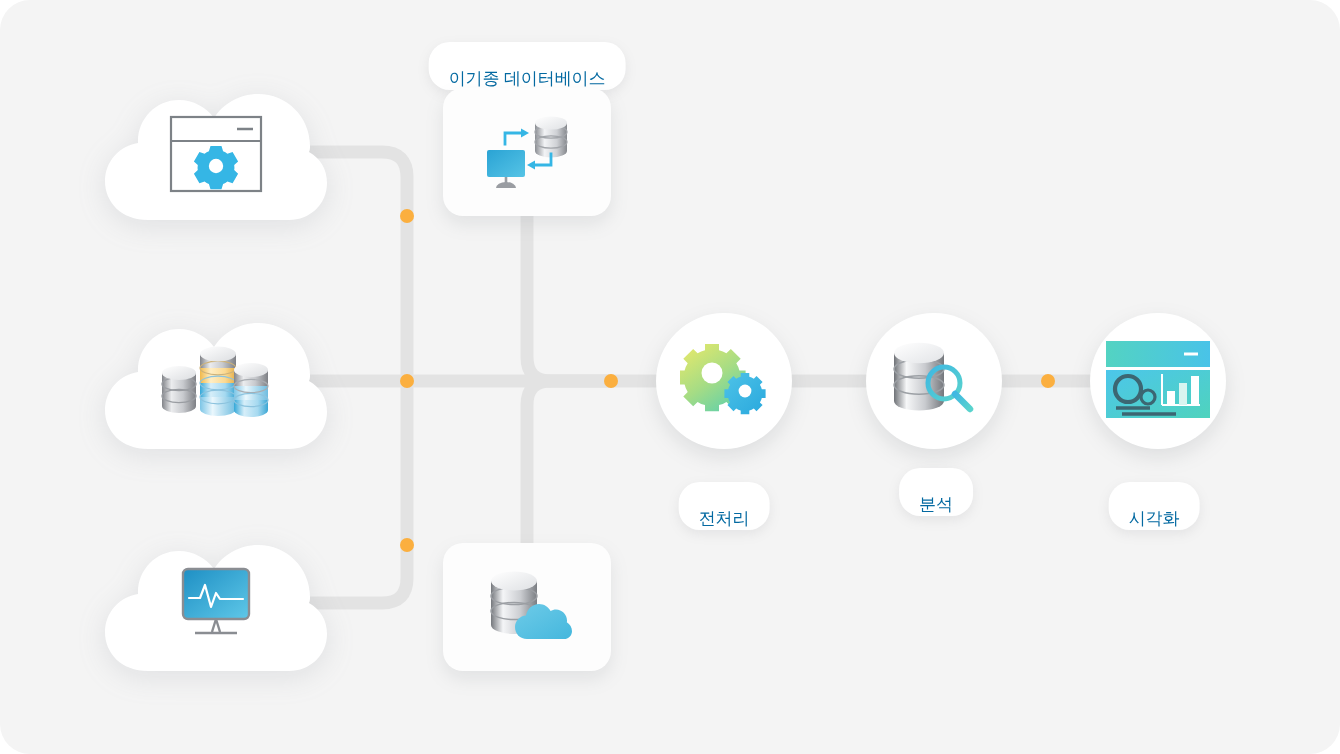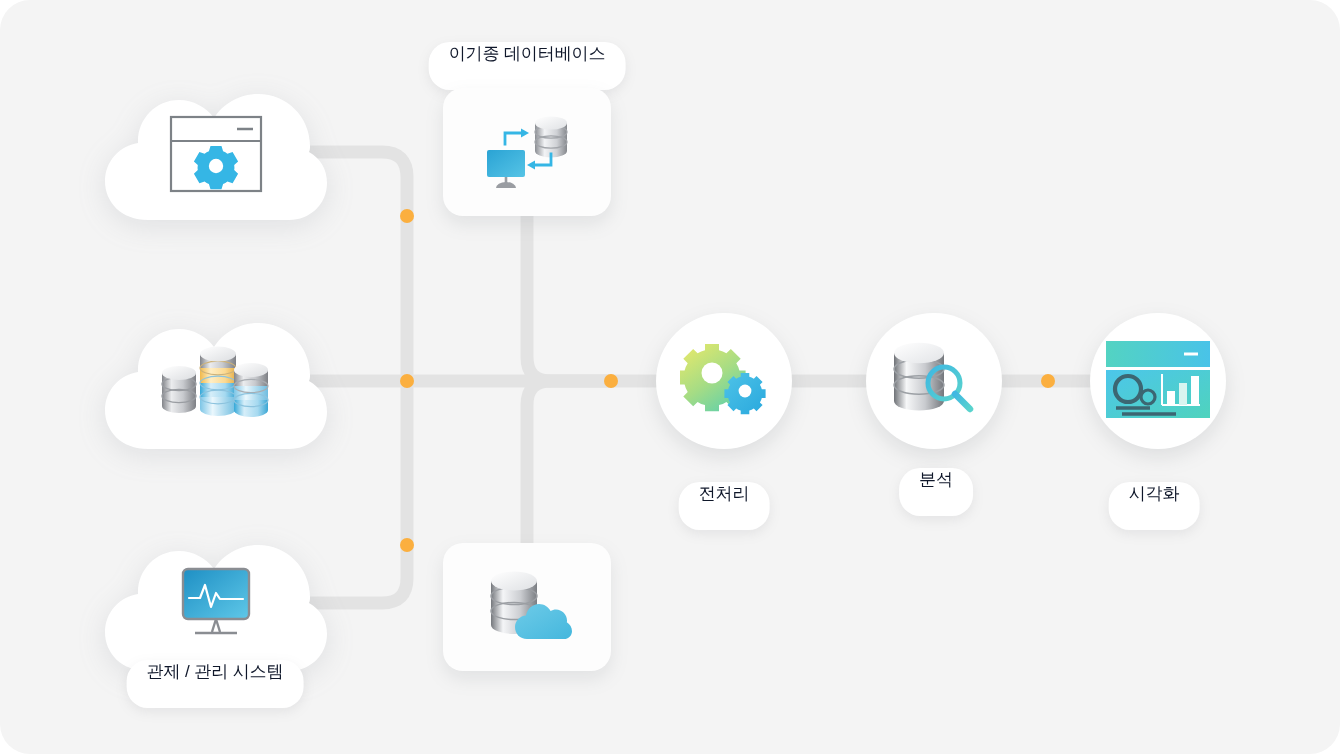--- a/index.html
+++ b/index.html
@@ -77,28 +77,28 @@
     position: absolute;
     left: 50%; top: 50%;
     transform: translate(-50%, -50%);
   }
 
   
   .pill {
     position: absolute;
     height: 48px;
     display: flex;
-    align-items: flex-start;
+    align-items: flex-end;
     justify-content: center;
     padding: 0 20px;
     background: #ffffff;
     border-radius: 21px;
     box-shadow: 0 4px 12px rgba(120,125,135,0.13);
     font-size: 17px;
-    color: #0f172a;
+    color: #0369a1;
     white-space: nowrap;
     letter-spacing: -0.1px;
   }
   .pill-c { transform: translateX(-50%); }
 </style>
 </head>
 <body>
 
 <div id="canvas">
 
@@ -228,23 +228,20 @@
           </linearGradient>
         </defs>
         <rect x="14" y="3" width="66" height="50" rx="5" fill="url(#screen-grad)" stroke="#8a8d92" stroke-width="2.4"></rect>
         <path d="M20 32 h11 l5 -13 l6 22 l5 -14 l4 6 h23" fill="none" stroke="#ffffff" stroke-width="2.2" stroke-linejoin="round" stroke-linecap="round"></path>
         <line x1="47" y1="53" x2="43" y2="66" stroke="#8a8d92" stroke-width="2.4"></line>
         <line x1="47" y1="53" x2="51" y2="66" stroke="#8a8d92" stroke-width="2.4"></line>
         <line x1="26" y1="67" x2="68" y2="67" stroke="#8a8d92" stroke-width="2.6"></line>
       </svg>
     </div>
   </div>
-  <div class="pill pill-c" style="left:215px; top:660px;">
-    <span>관제 / 관리 시스템</span>
-  </div>
 
   <div class="pill pill-c" style="left:527px; top:42px;">
     <span>이기종 데이터베이스</span>
   </div>
   <div class="card-node" style="left:443px; top:88px;">
     <div class="card-icon">
       <svg width="96" height="80" viewBox="0 0 96 80" xmlns="http://www.w3.org/2000/svg">
         <defs>
           <linearGradient id="mon2-grad" x1="0" y1="0" x2="1" y2="1">
             <stop offset="0%" stop-color="#2aa3d4"></stop>

